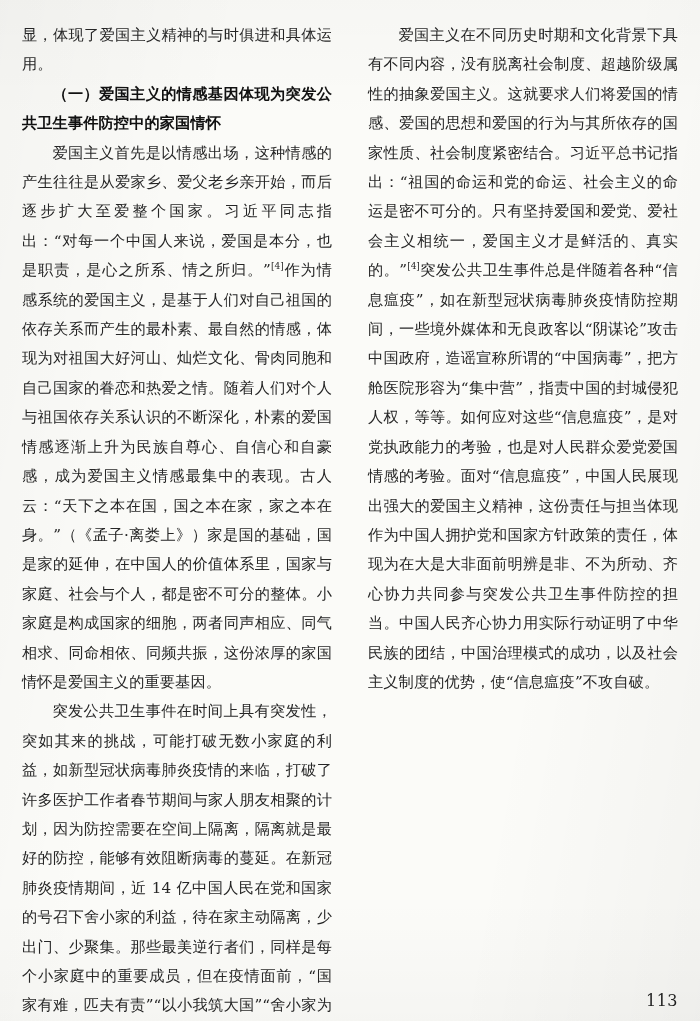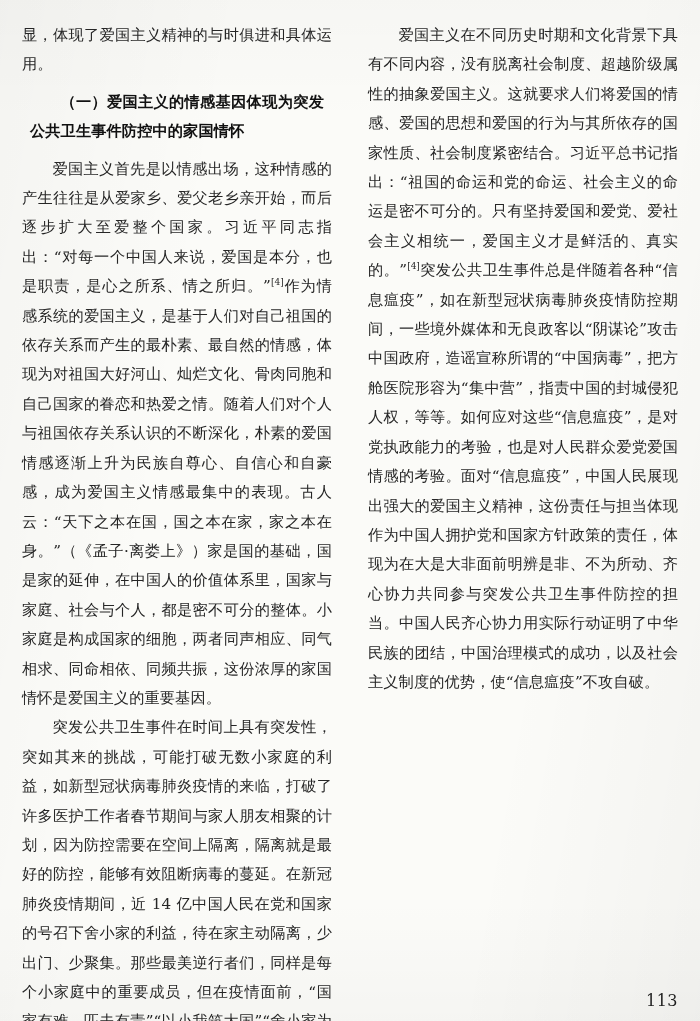--- a/index.html
+++ b/index.html
@@ -46,21 +46,21 @@
     text-align: justify;
     text-justify: inter-ideograph;
     text-indent: 2em;
     letter-spacing: 0.12px;
     color: #262626;
   }
   p.cont {
     text-indent: 0;
   }
   h3.heading {
-    margin: 8px;
+    margin: 0;
     font-size: 15.2px;
     line-height: 29.4px;
     font-weight: bold;
     text-align: justify;
     text-justify: inter-ideograph;
     text-indent: 2em;
     letter-spacing: 0.12px;
     font-family: "DejaVu Sans", "Liberation Sans", sans-serif;
     color: #111;
   }

